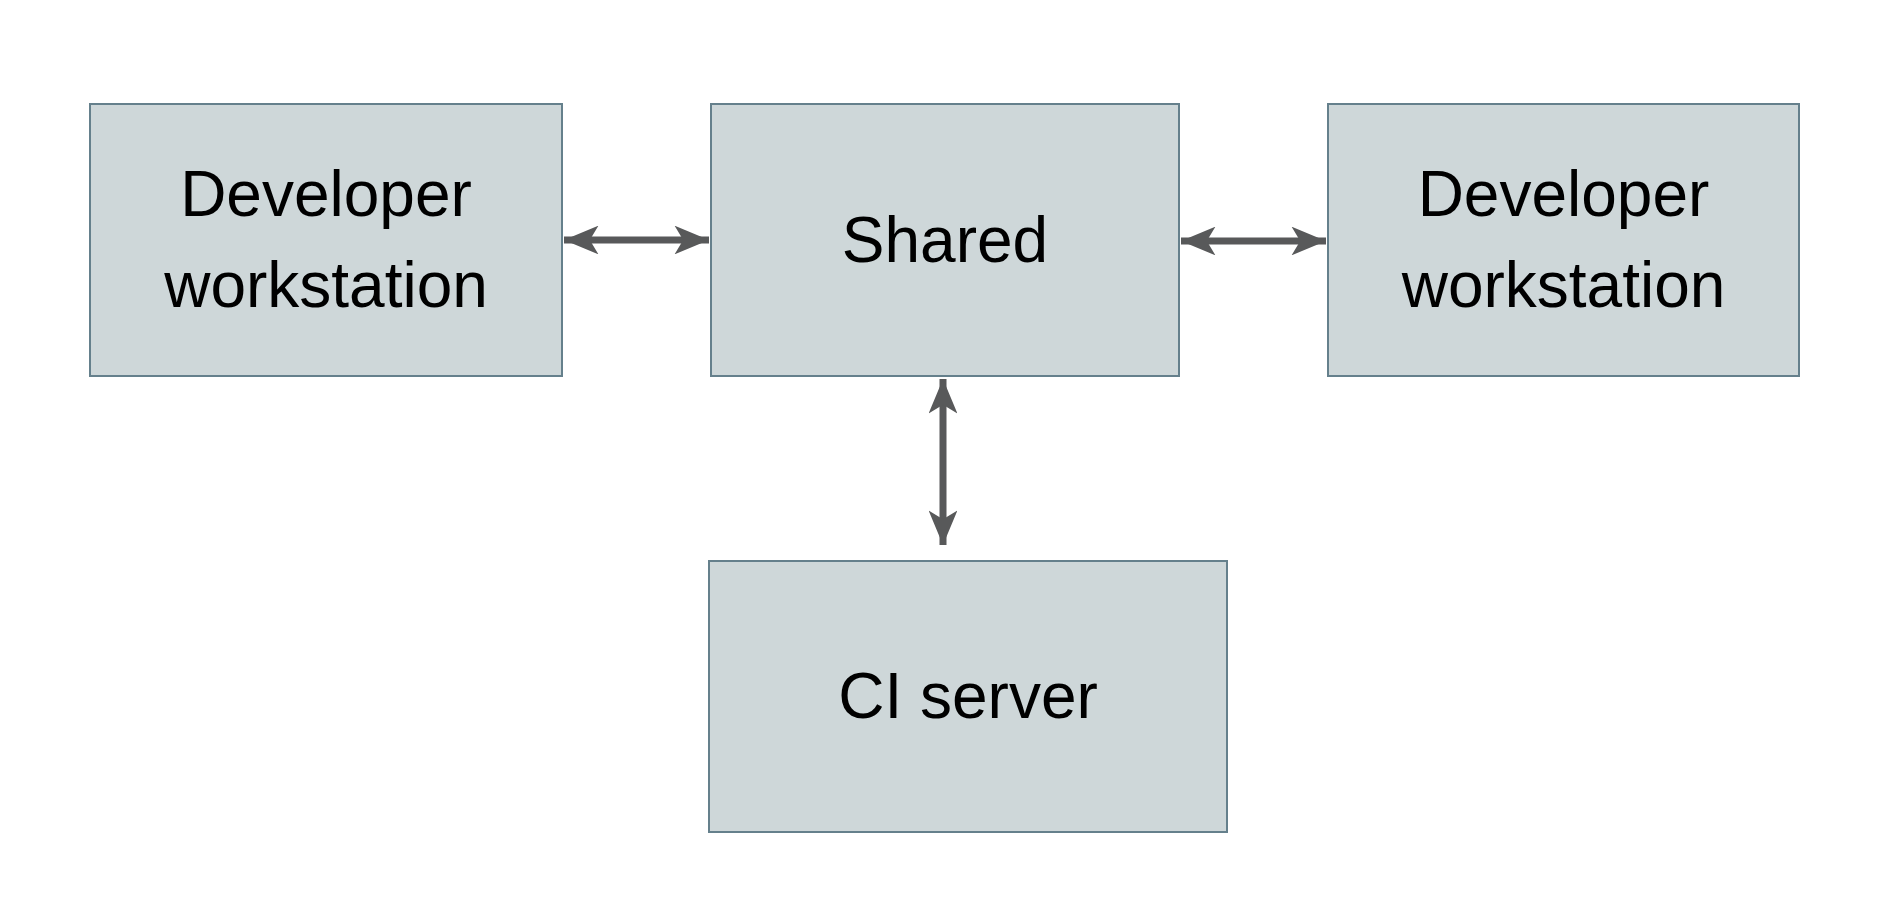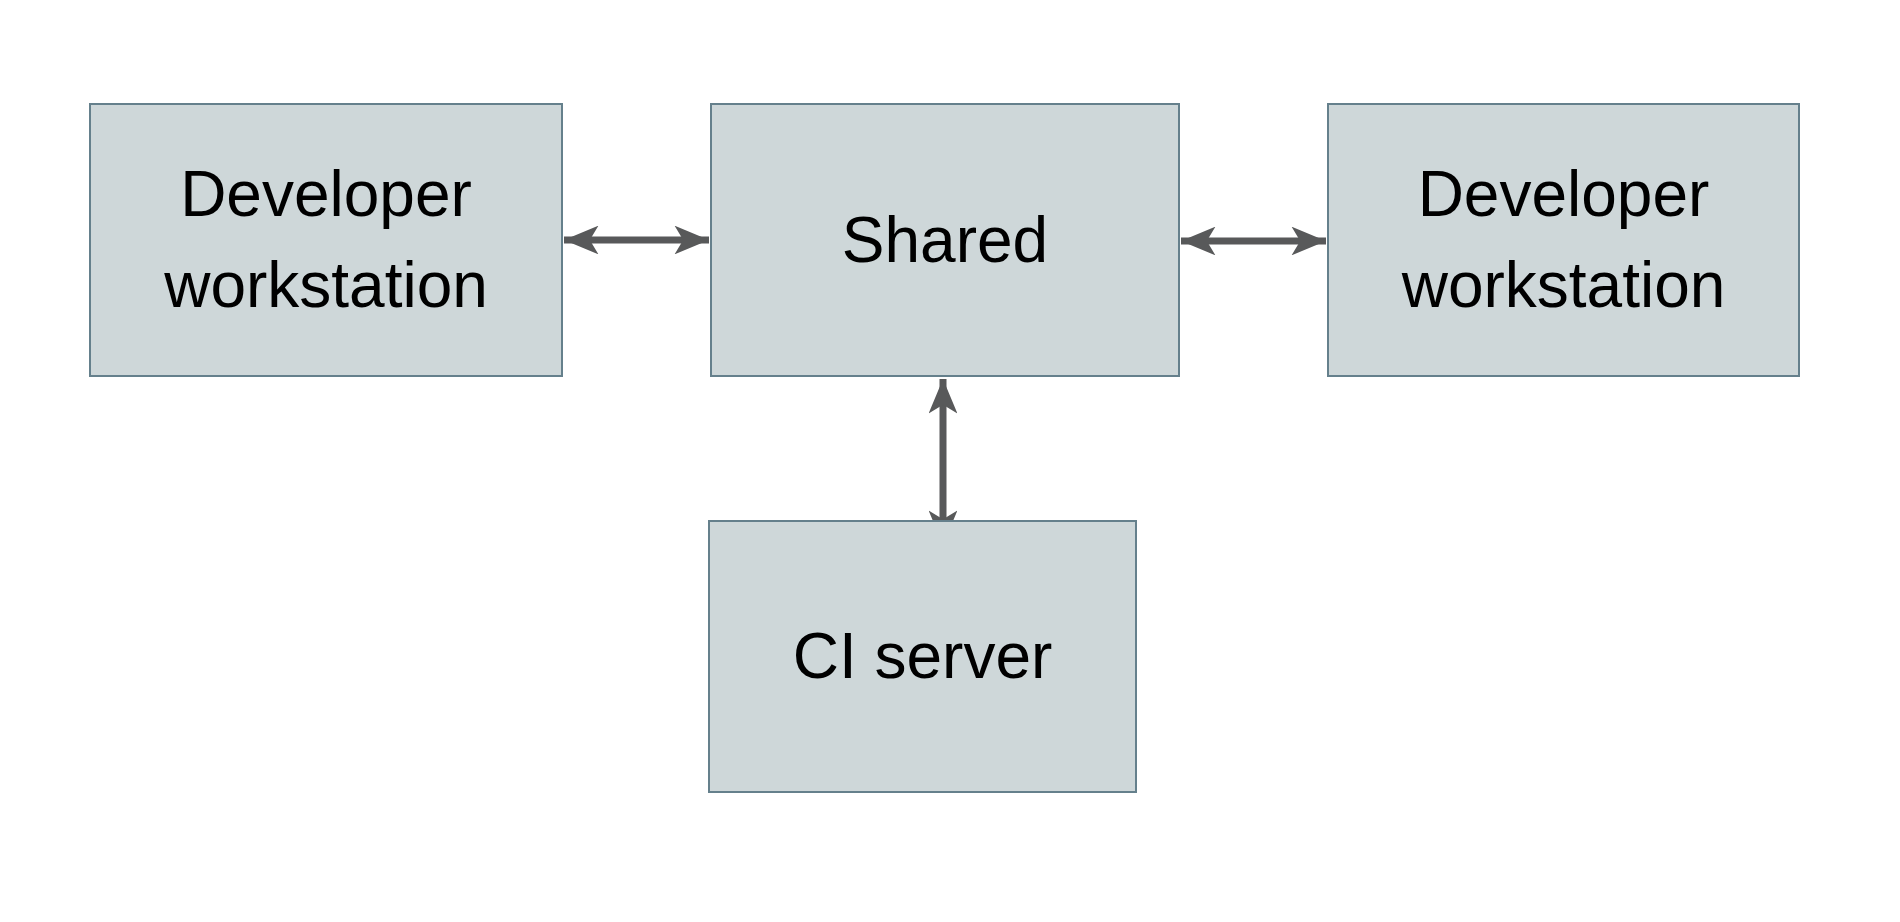--- a/index.html
+++ b/index.html
@@ -38,21 +38,21 @@
     justify-content: center;
     text-align: center;
     color: var(--text);
     font-size: 64px;
     line-height: 91px;
     font-weight: 400;
   }
   .node-dev-left    { left: 89px;   top: 103px; width: 474px; height: 274px; }
   .node-shared-cache{ left: 710px;  top: 103px; width: 470px; height: 274px; }
   .node-dev-right   { left: 1327px; top: 103px; width: 473px; height: 274px; }
-  .node-ci-server   { left: 708px;  top: 520px; width: 429px; height: 273px; }
+  .node-ci-server   { left: 708px;  top: 560px; width: 520px; height: 273px; }
   .edge-line {
     stroke: var(--arrow);
     stroke-width: 7;
   }
   .edge-head { fill: var(--arrow); }
 </style>
 </head>
 <body>
 
 <div class="canvas">

